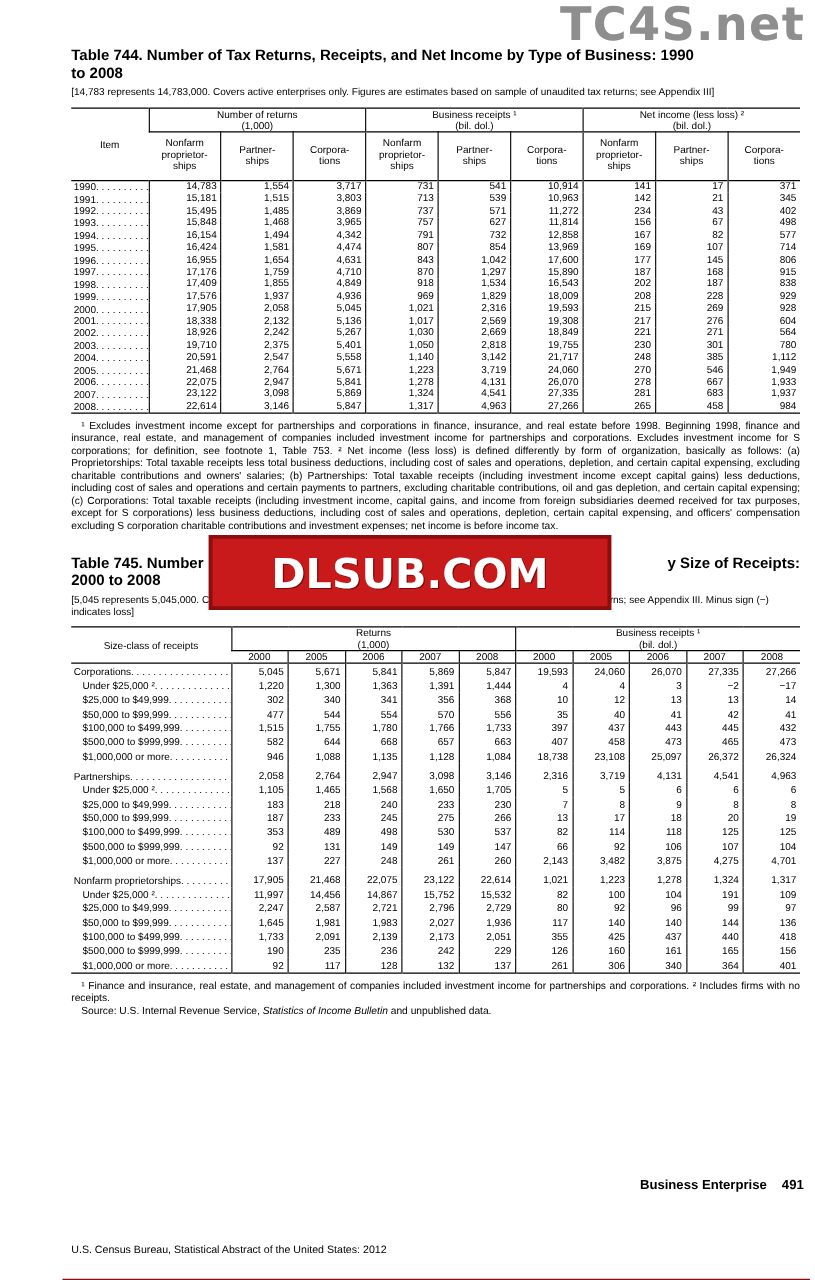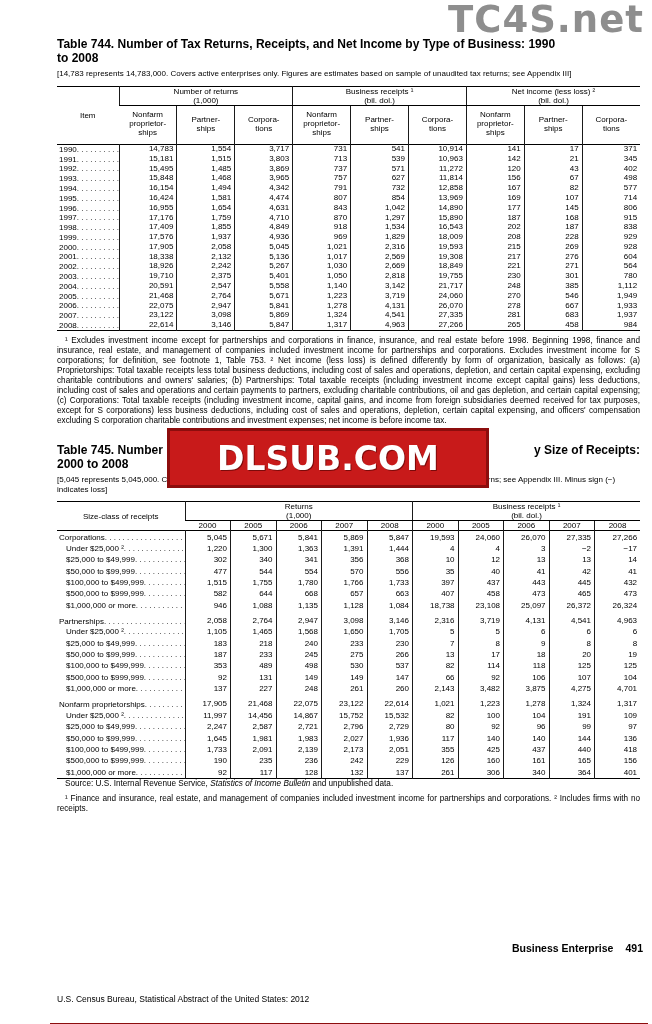--- a/index.html
+++ b/index.html
@@ -151,21 +151,21 @@
                 <span class="lbl">1992</span>
                 <span class="dots"></span>
               </div>
             </td>
             <td class="num">15,495</td>
             <td class="num">1,485</td>
             <td class="num">3,869</td>
             <td class="num">737</td>
             <td class="num">571</td>
             <td class="num">11,272</td>
-            <td class="num">120</td>
+            <td class="num">234</td>
             <td class="num">43</td>
             <td class="num">402</td>
           </tr>
           <tr>
             <td class="stub">
               <div class="sw">
                 <span class="lbl">1993</span>
                 <span class="dots"></span>
               </div>
             </td>
@@ -218,21 +218,21 @@
               <div class="sw">
                 <span class="lbl">1996</span>
                 <span class="dots"></span>
               </div>
             </td>
             <td class="num">16,955</td>
             <td class="num">1,654</td>
             <td class="num">4,631</td>
             <td class="num">843</td>
             <td class="num">1,042</td>
-            <td class="num">14,890</td>
+            <td class="num">17,600</td>
             <td class="num">177</td>
             <td class="num">145</td>
             <td class="num">806</td>
           </tr>
           <tr>
             <td class="stub">
               <div class="sw">
                 <span class="lbl">1997</span>
                 <span class="dots"></span>
               </div>
@@ -851,22 +851,22 @@
             <td class="num">137</td>
             <td class="num">261</td>
             <td class="num">306</td>
             <td class="num">340</td>
             <td class="num">364</td>
             <td class="num">401</td>
           </tr>
         </tbody>
     </table>
 
+    <p class="fn">¹ Finance and insurance, real estate, and management of companies included investment income for partnerships and corporations. ² Includes firms with no receipts.</p>
     <p class="fn src"><span>Source: U.S. Internal Revenue Service, </span><i>Statistics of Income Bulletin</i><span> and unpublished data.</span></p>
-    <p class="fn">¹ Finance and insurance, real estate, and management of companies included investment income for partnerships and corporations. ² Includes firms with no receipts.</p>
   </section>
 
   <div class="be-line">
     <span>Business Enterprise</span><span class="num">491</span>
   </div>
   <p class="imprint">U.S. Census Bureau, Statistical Abstract of the United States: 2012</p>
   <div class="wm-box wm-bottom">TradersXtreme.com</div>
 
 </div>
 

